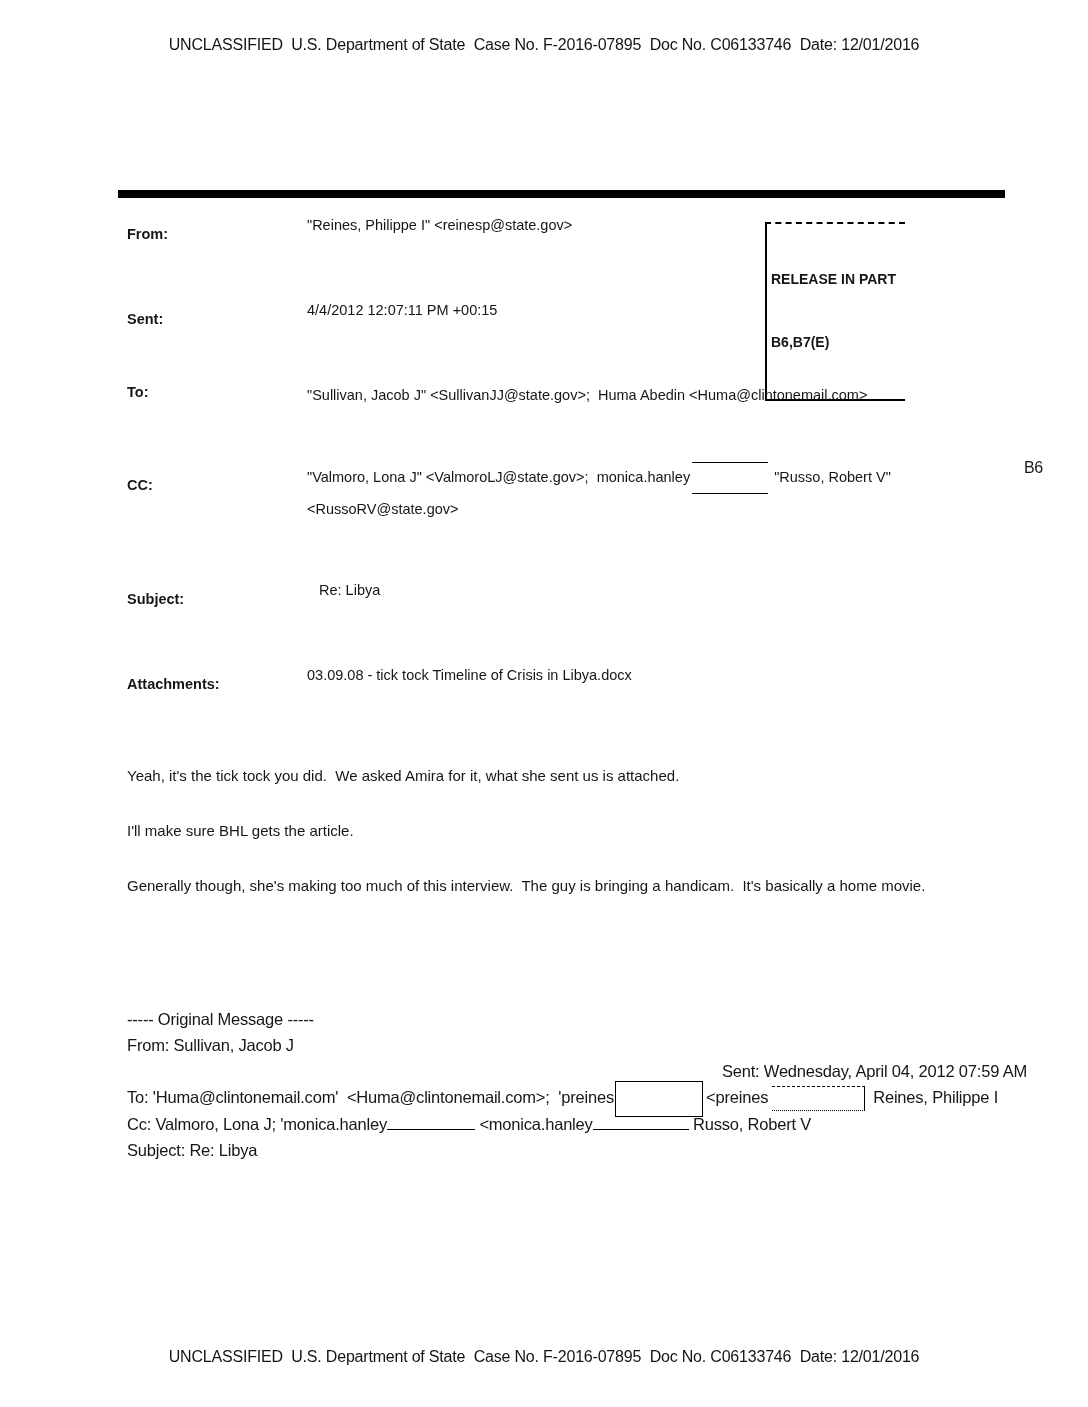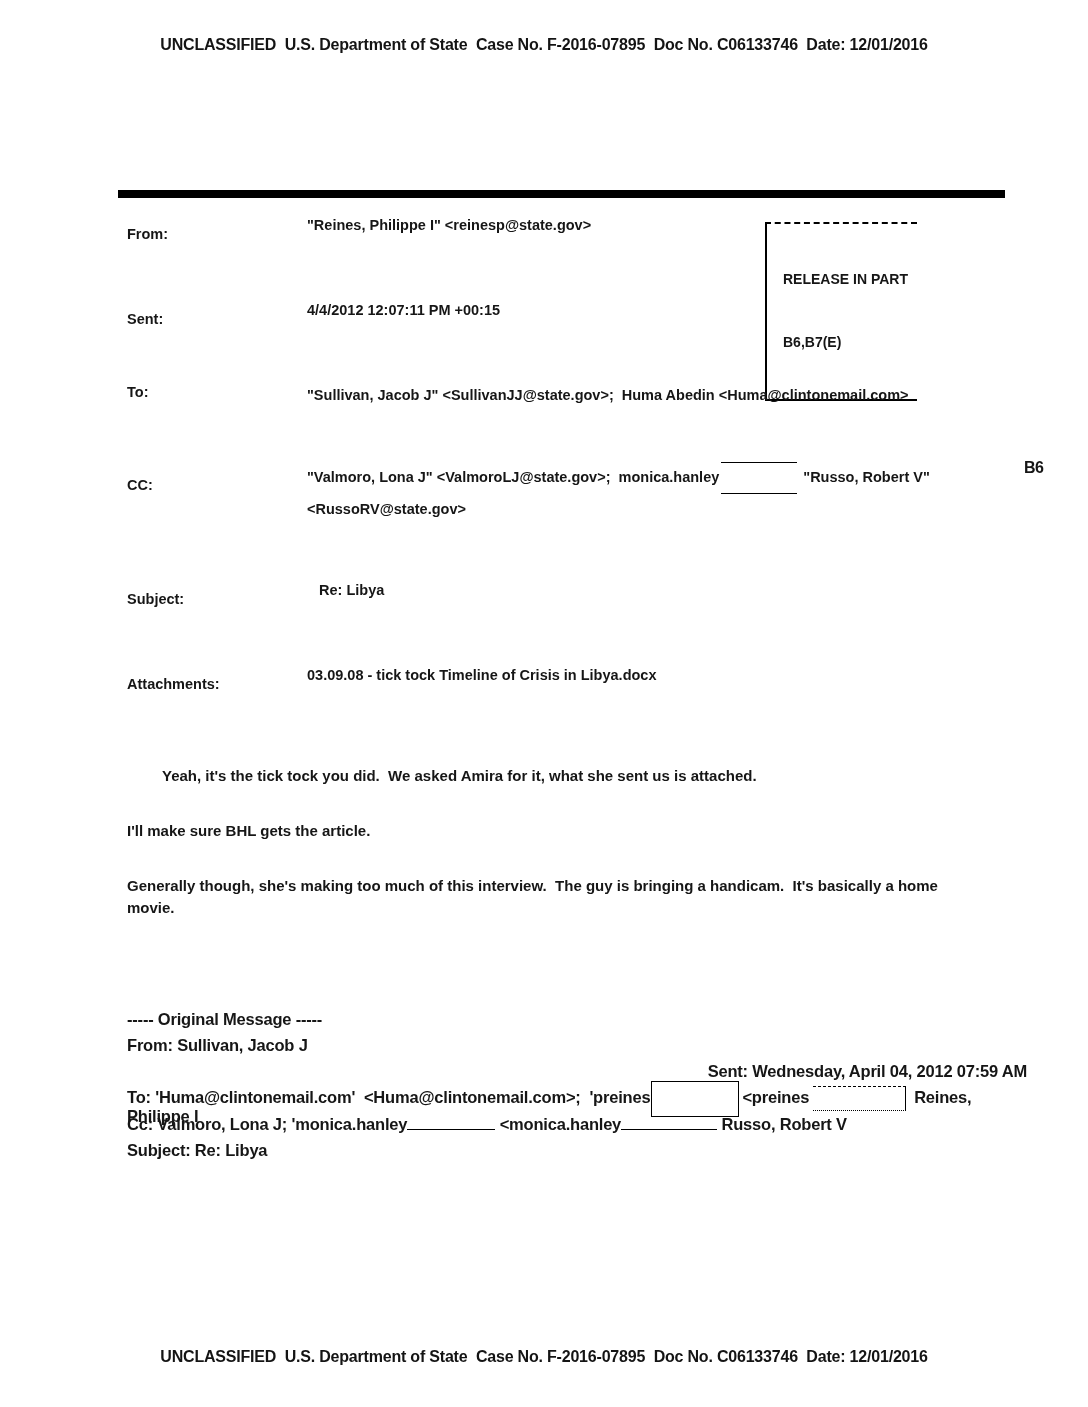--- a/index.html
+++ b/index.html
@@ -6,21 +6,21 @@
   .page {
     position: relative;
     width: 1088px;
     height: 1407px;
     background: #ffffff;
     font-family: "Liberation Sans", sans-serif;
     color: #161616;
     overflow: hidden;
     margin: 0 auto;
   }
-  .abs { position: absolute; font-weight: bold; }
+  .abs { position: absolute; }
   .centerline {
     left: 0; width: 100%;
     text-align: center;
     font-size: 16px;
     letter-spacing: -0.2px;
     white-space: pre-wrap;
     color: #141414;
   }
   .classification-bar {
     left: 118px; top: 190px;
@@ -40,21 +40,21 @@
     white-space: pre-wrap;
     width: 700px;
     line-height: 31px;
   }
   .release-stamp {
     left: 765px; top: 222px;
     width: 132px;
     border-top: 2px dashed #000;
     border-left: 2px solid #000;
     border-bottom: 2px solid #000;
-    padding: 3px 2px 4px 16px;
+    padding: 3px 2px 4px 4px;
     font-size: 14px;
     font-weight: bold;
     line-height: 21px;
     white-space: pre-wrap;
     background: #fff;
   }
   .margin-code {
     left: 1024px; top: 459px;
     font-size: 16px;
     letter-spacing: -0.5px;
@@ -134,21 +134,21 @@
   <div class="abs field-value" style="top:461px; line-height:32px;"><span>"Valmoro, Lona J" &lt;ValmoroLJ@state.gov&gt;;  monica.hanley</span><span class="redact-openbox"></span><span>"Russo, Robert V"</span><br><span>&lt;RussoRV@state.gov&gt;</span></div>
 
   <div class="abs margin-code">B6</div>
 
   <div class="abs field-label" style="top:575px;">Subject:</div>
   <div class="abs field-value" style="top:575px;margin-left:12px;">Re: Libya</div>
 
   <div class="abs field-label" style="top:660px;">Attachments:</div>
   <div class="abs field-value" style="top:660px;">03.09.08 - tick tock Timeline of Crisis in Libya.docx</div>
 
-  <div class="abs body-para" style="top:765px;margin-left:35px;">Yeah, it's the tick tock you did.  We asked Amira for it, what she sent us is attached.</div>
+  <div class="abs body-para" style="top:765px;">Yeah, it's the tick tock you did.  We asked Amira for it, what she sent us is attached.</div>
   <div class="abs body-para" style="top:820px;">I'll make sure BHL gets the article.</div>
   <div class="abs body-para" style="top:875px;">Generally though, she's making too much of this interview.  The guy is bringing a handicam.  It's basically a home movie.</div>
 
   <div class="abs om-line" style="top:1010px;">----- Original Message -----</div>
   <div class="abs om-line" style="top:1036px;">From: Sullivan, Jacob J</div>
   <div class="abs om-line" style="top:1062px;text-align:right;">Sent: Wednesday, April 04, 2012 07:59 AM</div>
   <div class="abs om-line" style="top:1088px;"><span>To: 'Huma@clintonemail.com'  &lt;Huma@clintonemail.com&gt;;  'preines</span><span class="redact-box-solid"></span><span>&lt;preines</span><span class="redact-box-dotted"></span><span>Reines, Philippe I</span></div>
   <div class="abs om-line" style="top:1115px;"><span>Cc: Valmoro, Lona J; 'monica.hanley</span><span class="redact-underline"></span><span> </span><span>&lt;monica.hanley</span><span class="redact-underline w2"></span><span> </span><span>Russo, Robert V</span></div>
   <div class="abs om-line" style="top:1141px;">Subject: Re: Libya</div>
 

